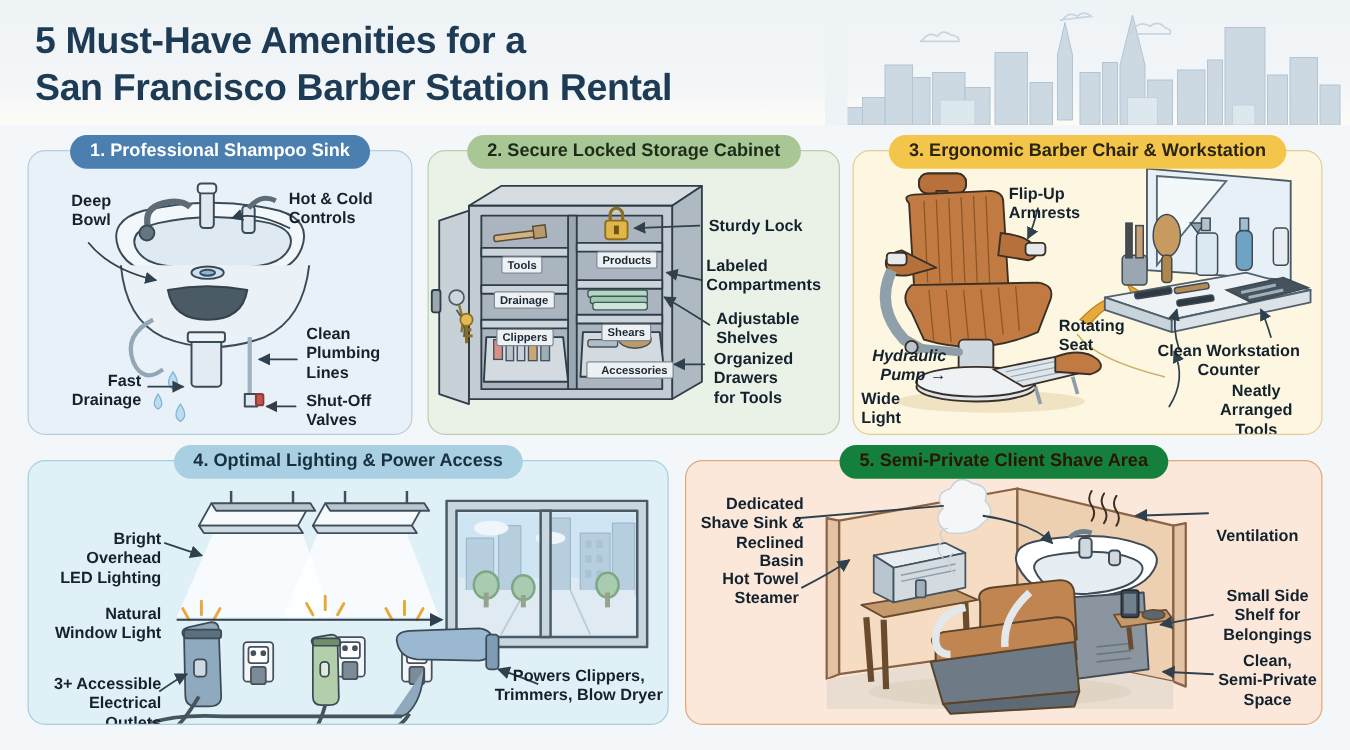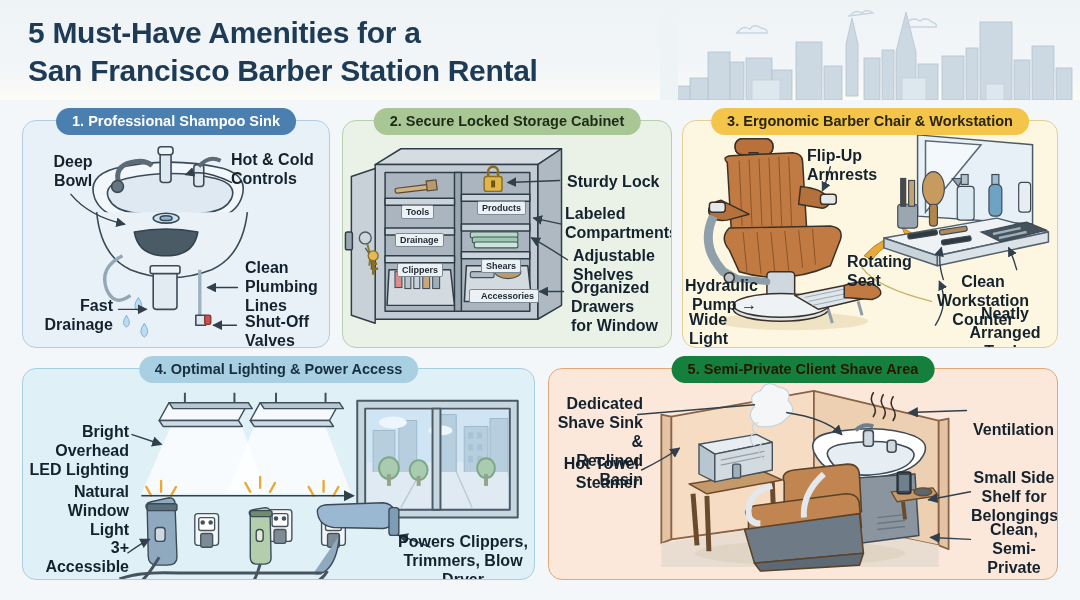--- a/index.html
+++ b/index.html
@@ -54,21 +54,21 @@
   #panel4 .pill { background:#a9cfe3; color:#17303f; }
   #panel5 { left:548px; top:368px; width:510px; height:212px;
             background:#fbe8da; border-color:#e4a878; }
   #panel5 .pill { background:#15803d; color:#2a1605; }
 
   
   .art { position:absolute; inset:0; width:100%; height:100%; }
 
   
   .lbl {
-    position:absolute; font-size:16px; font-weight:bold; color:#14222e;
+    position:absolute; font-size:13px; font-weight:bold; color:#14222e;
     line-height:1.18; z-index:4; white-space:pre-line;
   }
   .lbl.r { text-align:right; }
   .lbl.c { text-align:center; }
 
   
   .tag {
     position:absolute; font-size:9px; font-weight:bold; color:#1b2833;
     background:#eef1f3; border:1px solid #7d8b97; border-radius:2px;
     padding:1px 4px; z-index:3; white-space:nowrap;
@@ -276,21 +276,21 @@
     <div class="tag" style="left:138px; top:138px;">Shears</div>
     <div class="tag" style="left:126px; top:168px;padding-left:11px;">Accessories</div>
 
     <div class="lbl" style="left:224px; top:52px; width:100px;">Sturdy Lock</div>
     <div class="lbl" style="left:230px; top:126px; width:96px;">Adjustable
 Shelves</div>
     <div class="lbl" style="left:222px; top:84px; width:106px;">Labeled
 Compartments</div>
     <div class="lbl" style="left:228px; top:158px; width:96px;">Organized
 Drawers
-for Window</div>
+for Tools</div>
   </div>
   <div class="pill">2. Secure Locked Storage Cabinet</div>
 </div>
 
 <div class="panel" id="panel3">
   <div class="panel-body">
     <svg class="art" viewBox="0 0 376 228">
 
       <ellipse cx="110" cy="202" rx="76" ry="9" fill="#efe3c4"></ellipse>
       <g stroke="#3a3026" stroke-width="1.5" stroke-linejoin="round">
@@ -396,21 +396,21 @@
         <marker id="a3" markerWidth="7" markerHeight="7" refX="6" refY="3.5" orient="auto">
           <path d="M0 0 L7 3.5 L0 7 z" fill="#30404d"></path>
         </marker>
       </defs>
     </svg>
 
     <div class="lbl" style="left:124px; top:26px; width:86px;">Flip-Up
 Armrests</div>
     <div class="lbl" style="left:164px; top:132px; width:74px;">Rotating
 Seat</div>
-    <div class="lbl r" style="left:2px; top:156px; width:72px;">Hydraulic
+    <div class="lbl r" style="left:2px; top:156px; width:72px;font-style:italic;">Hydraulic
 Pump →</div>
     <div class="lbl" style="left:6px; top:190px; width:54px;">Wide
 Light</div>
     <div class="lbl c" style="left:238px; top:152px; width:124px;">Clean Workstation
 Counter</div>
     <div class="lbl c" style="left:282px; top:184px; width:80px;">Neatly
 Arranged
 Tools</div>
   </div>
   <div class="pill">3. Ergonomic Barber Chair &amp; Workstation</div>

